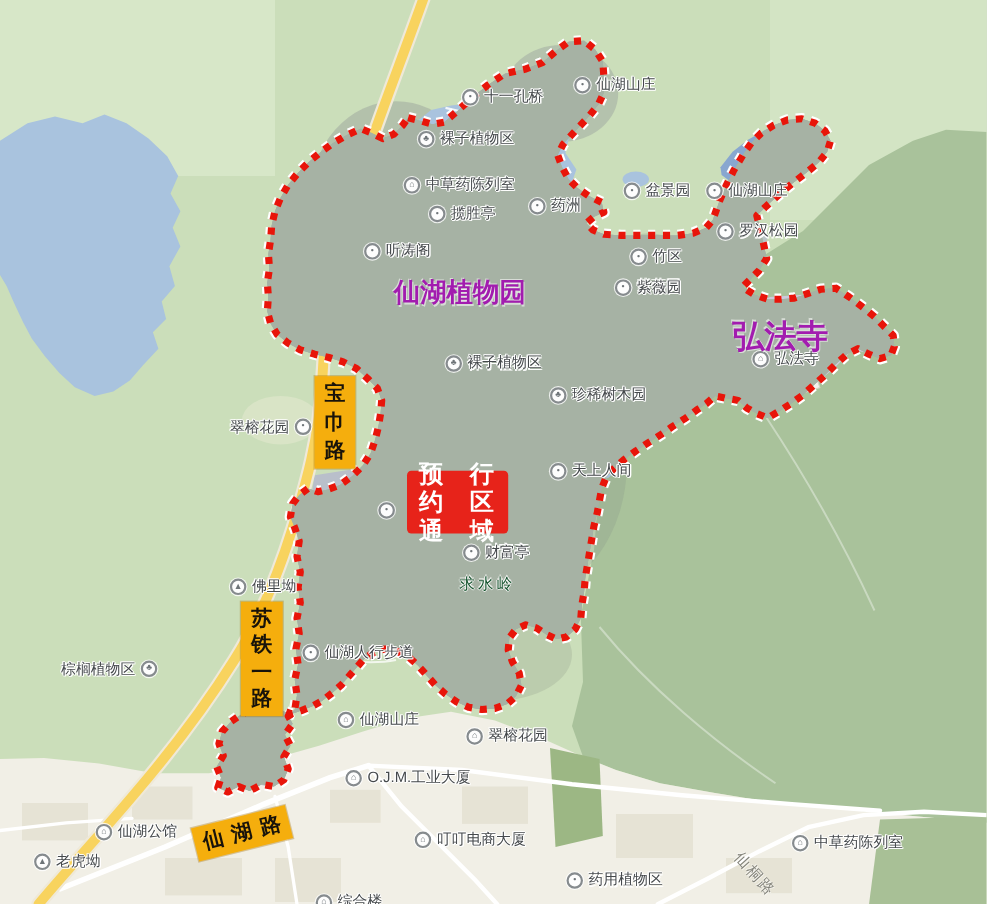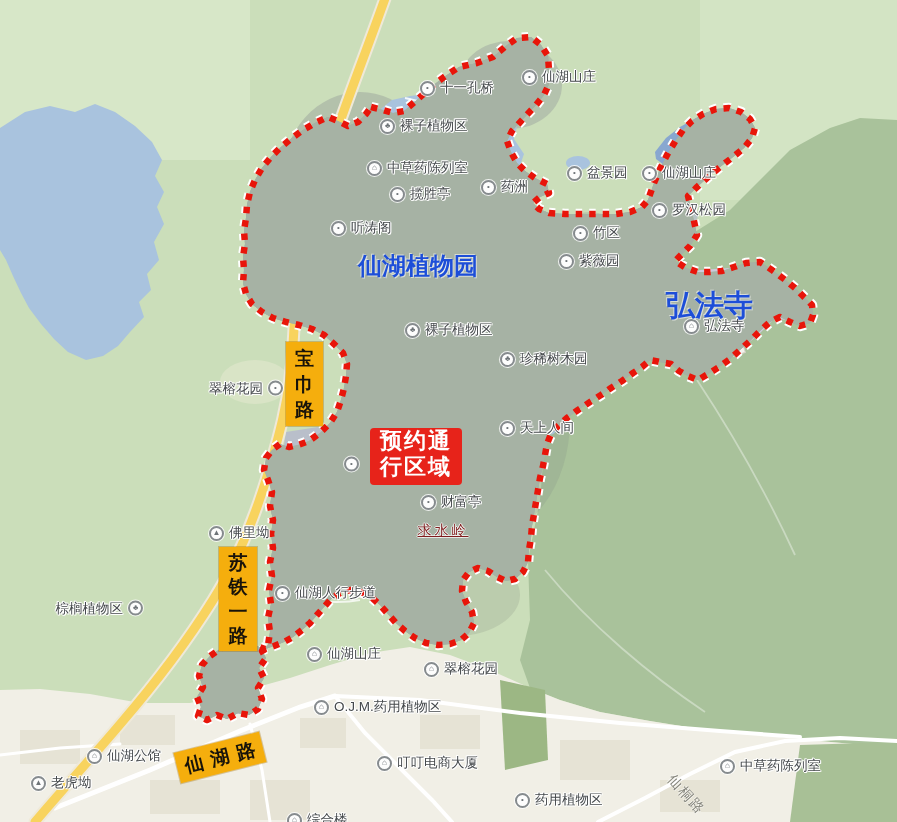--- a/index.html
+++ b/index.html
@@ -10,30 +10,30 @@
 
   
   .poi{position:absolute;display:flex;align-items:center;transform:translateY(-50%);}
   .poi-icon{flex:0 0 auto;width:15px;height:15px;border-radius:50%;background:#fdfdfd;
             border:2px solid #868b8e;box-sizing:border-box;color:#6e7478;
             font-size:8px;line-height:10px;text-align:center;overflow:hidden;
             box-shadow:0 0 0 1px rgba(255,255,255,.8);}
   .poi-label{margin-left:5px;font-size:13.5px;font-weight:500;color:#45494c;white-space:nowrap;
              text-shadow:1px 0 0 #fff,-1px 0 0 #fff,0 1px 0 #fff,0 -1px 0 #fff,1px 1px 0 #fff,-1px -1px 0 #fff;}
   .poi.left .poi-label{position:absolute;right:20px;margin:0;}
-  .terrain-label{position:absolute;transform:translate(-50%,-50%);font-size:14px;color:#7f1d1d;
+  .terrain-label{position:absolute;transform:translate(-50%,-50%);font-size:14px;color:#14532d;
              letter-spacing:3px;white-space:nowrap;
-             text-shadow:1px 0 0 rgba(255,255,255,.7),-1px 0 0 rgba(255,255,255,.7),0 1px 0 rgba(255,255,255,.7),0 -1px 0 rgba(255,255,255,.7);text-decoration:underline;}
-  .area-label{position:absolute;color:#1d4ed8;font-weight:600;white-space:nowrap;
+             text-shadow:1px 0 0 rgba(255,255,255,.7),-1px 0 0 rgba(255,255,255,.7),0 1px 0 rgba(255,255,255,.7),0 -1px 0 rgba(255,255,255,.7);}
+  .area-label{position:absolute;color:#a21caf;font-weight:600;white-space:nowrap;
              text-shadow:1px 1px 0 rgba(255,255,255,.55),-1px -1px 0 rgba(255,255,255,.55);}
   .road-badge{position:absolute;display:flex;align-items:center;justify-content:space-evenly;
              font-weight:700;color:#18130a;box-shadow:0 0 0 1px rgba(160,110,0,.35);}
   .road-badge.vertical{flex-direction:column;}
   .road-badge span{display:block;line-height:1;}
-  .reserve-badge{position:absolute;display:flex;flex-direction:column;align-items:center;justify-content:flex-start;
+  .reserve-badge{position:absolute;display:flex;align-items:center;justify-content:space-between;
              color:#fff;font-weight:700;border-radius:4px;text-align:center;}
   .reserve-badge span{display:block;line-height:26px;letter-spacing:2px;}
   .road-name{position:absolute;color:#83837a;font-size:14px;letter-spacing:2px;white-space:nowrap;
              text-shadow:1px 0 0 rgba(255,255,255,.6),-1px 0 0 rgba(255,255,255,.6);}
 </style>
 </head>
 <body>
 
 <div id="stage">
   <svg id="map-svg" width="897" height="822" viewBox="0 0 897 822">
@@ -217,21 +217,21 @@
       <div class="poi" style="left: 307px; top: 654px;">
         <span class="poi-icon">⌂</span>
         <span class="poi-label">仙湖山庄</span>
       </div>
       <div class="poi" style="left: 424px; top: 669px;">
         <span class="poi-icon">⌂</span>
         <span class="poi-label">翠榕花园</span>
       </div>
       <div class="poi" style="left: 314px; top: 707px;">
         <span class="poi-icon">⌂</span>
-        <span class="poi-label">O.J.M.药用植物区</span>
+        <span class="poi-label">O.J.M.工业大厦</span>
       </div>
       <div class="poi" style="left: 377px; top: 763px;">
         <span class="poi-icon">⌂</span>
         <span class="poi-label">叮叮电商大厦</span>
       </div>
       <div class="poi" style="left: 87px; top: 756px;">
         <span class="poi-icon">⌂</span>
         <span class="poi-label">仙湖公馆</span>
       </div>
       <div class="poi" style="left: 31px; top: 783px;">

